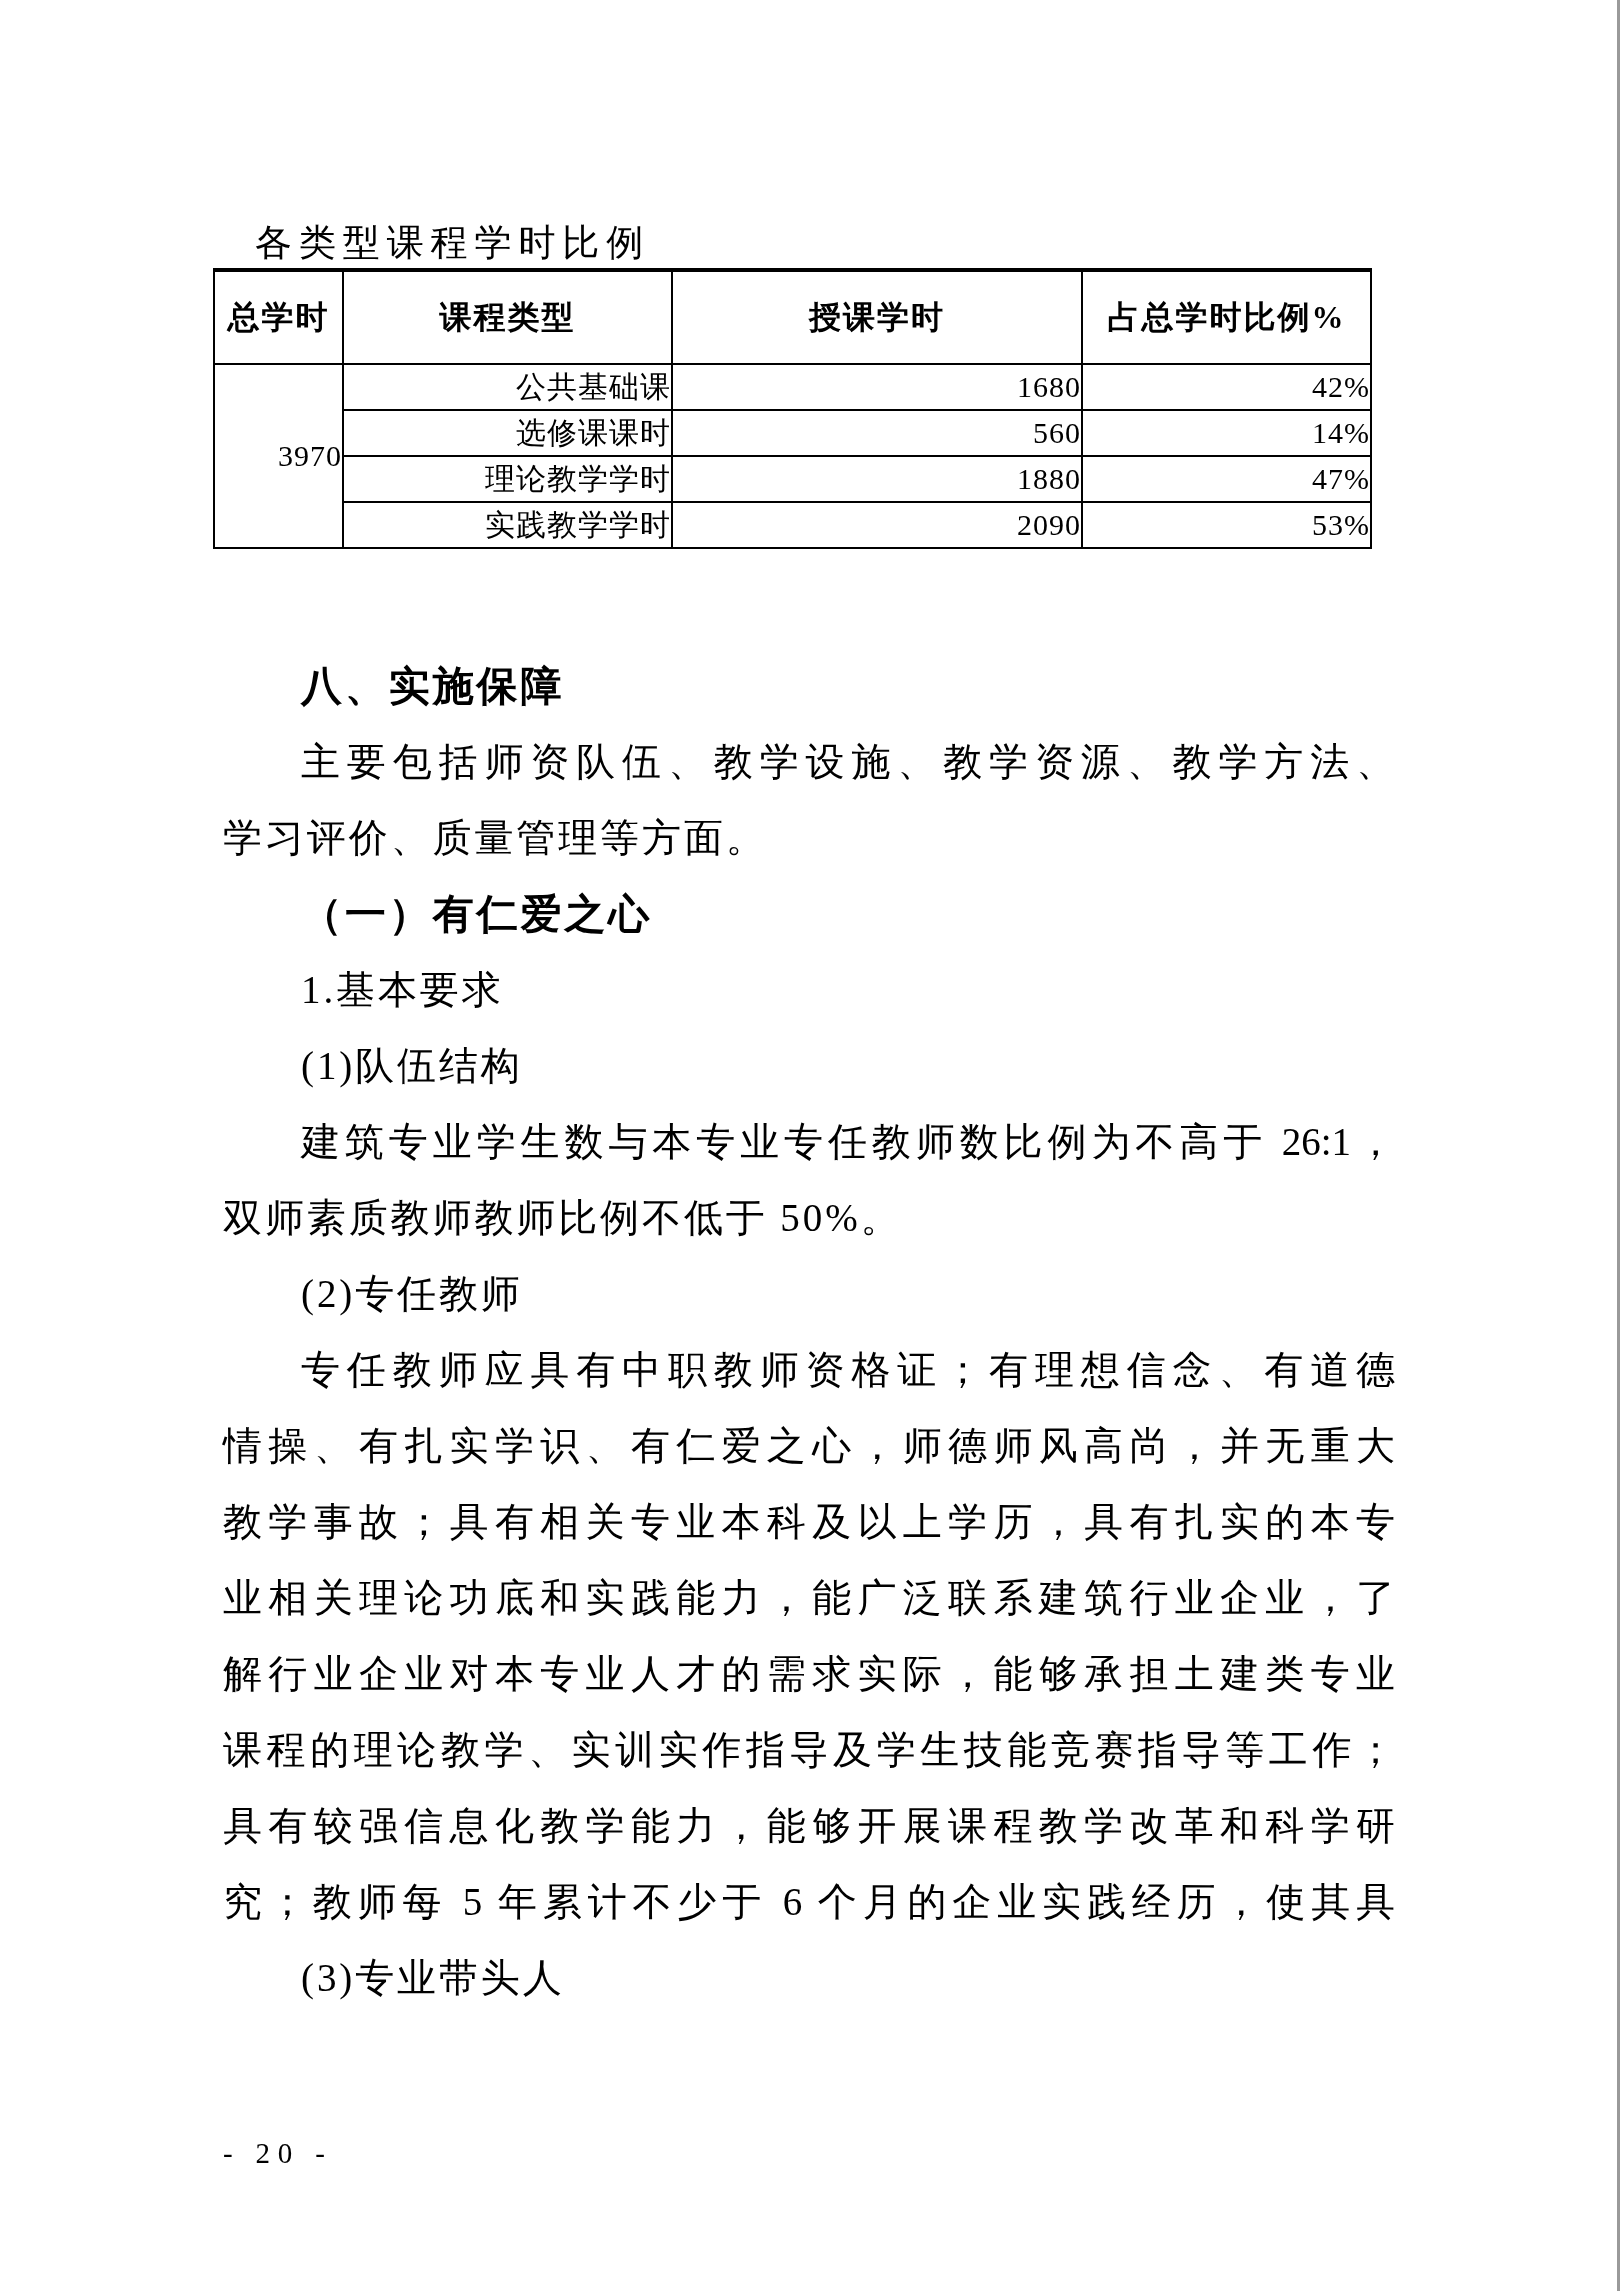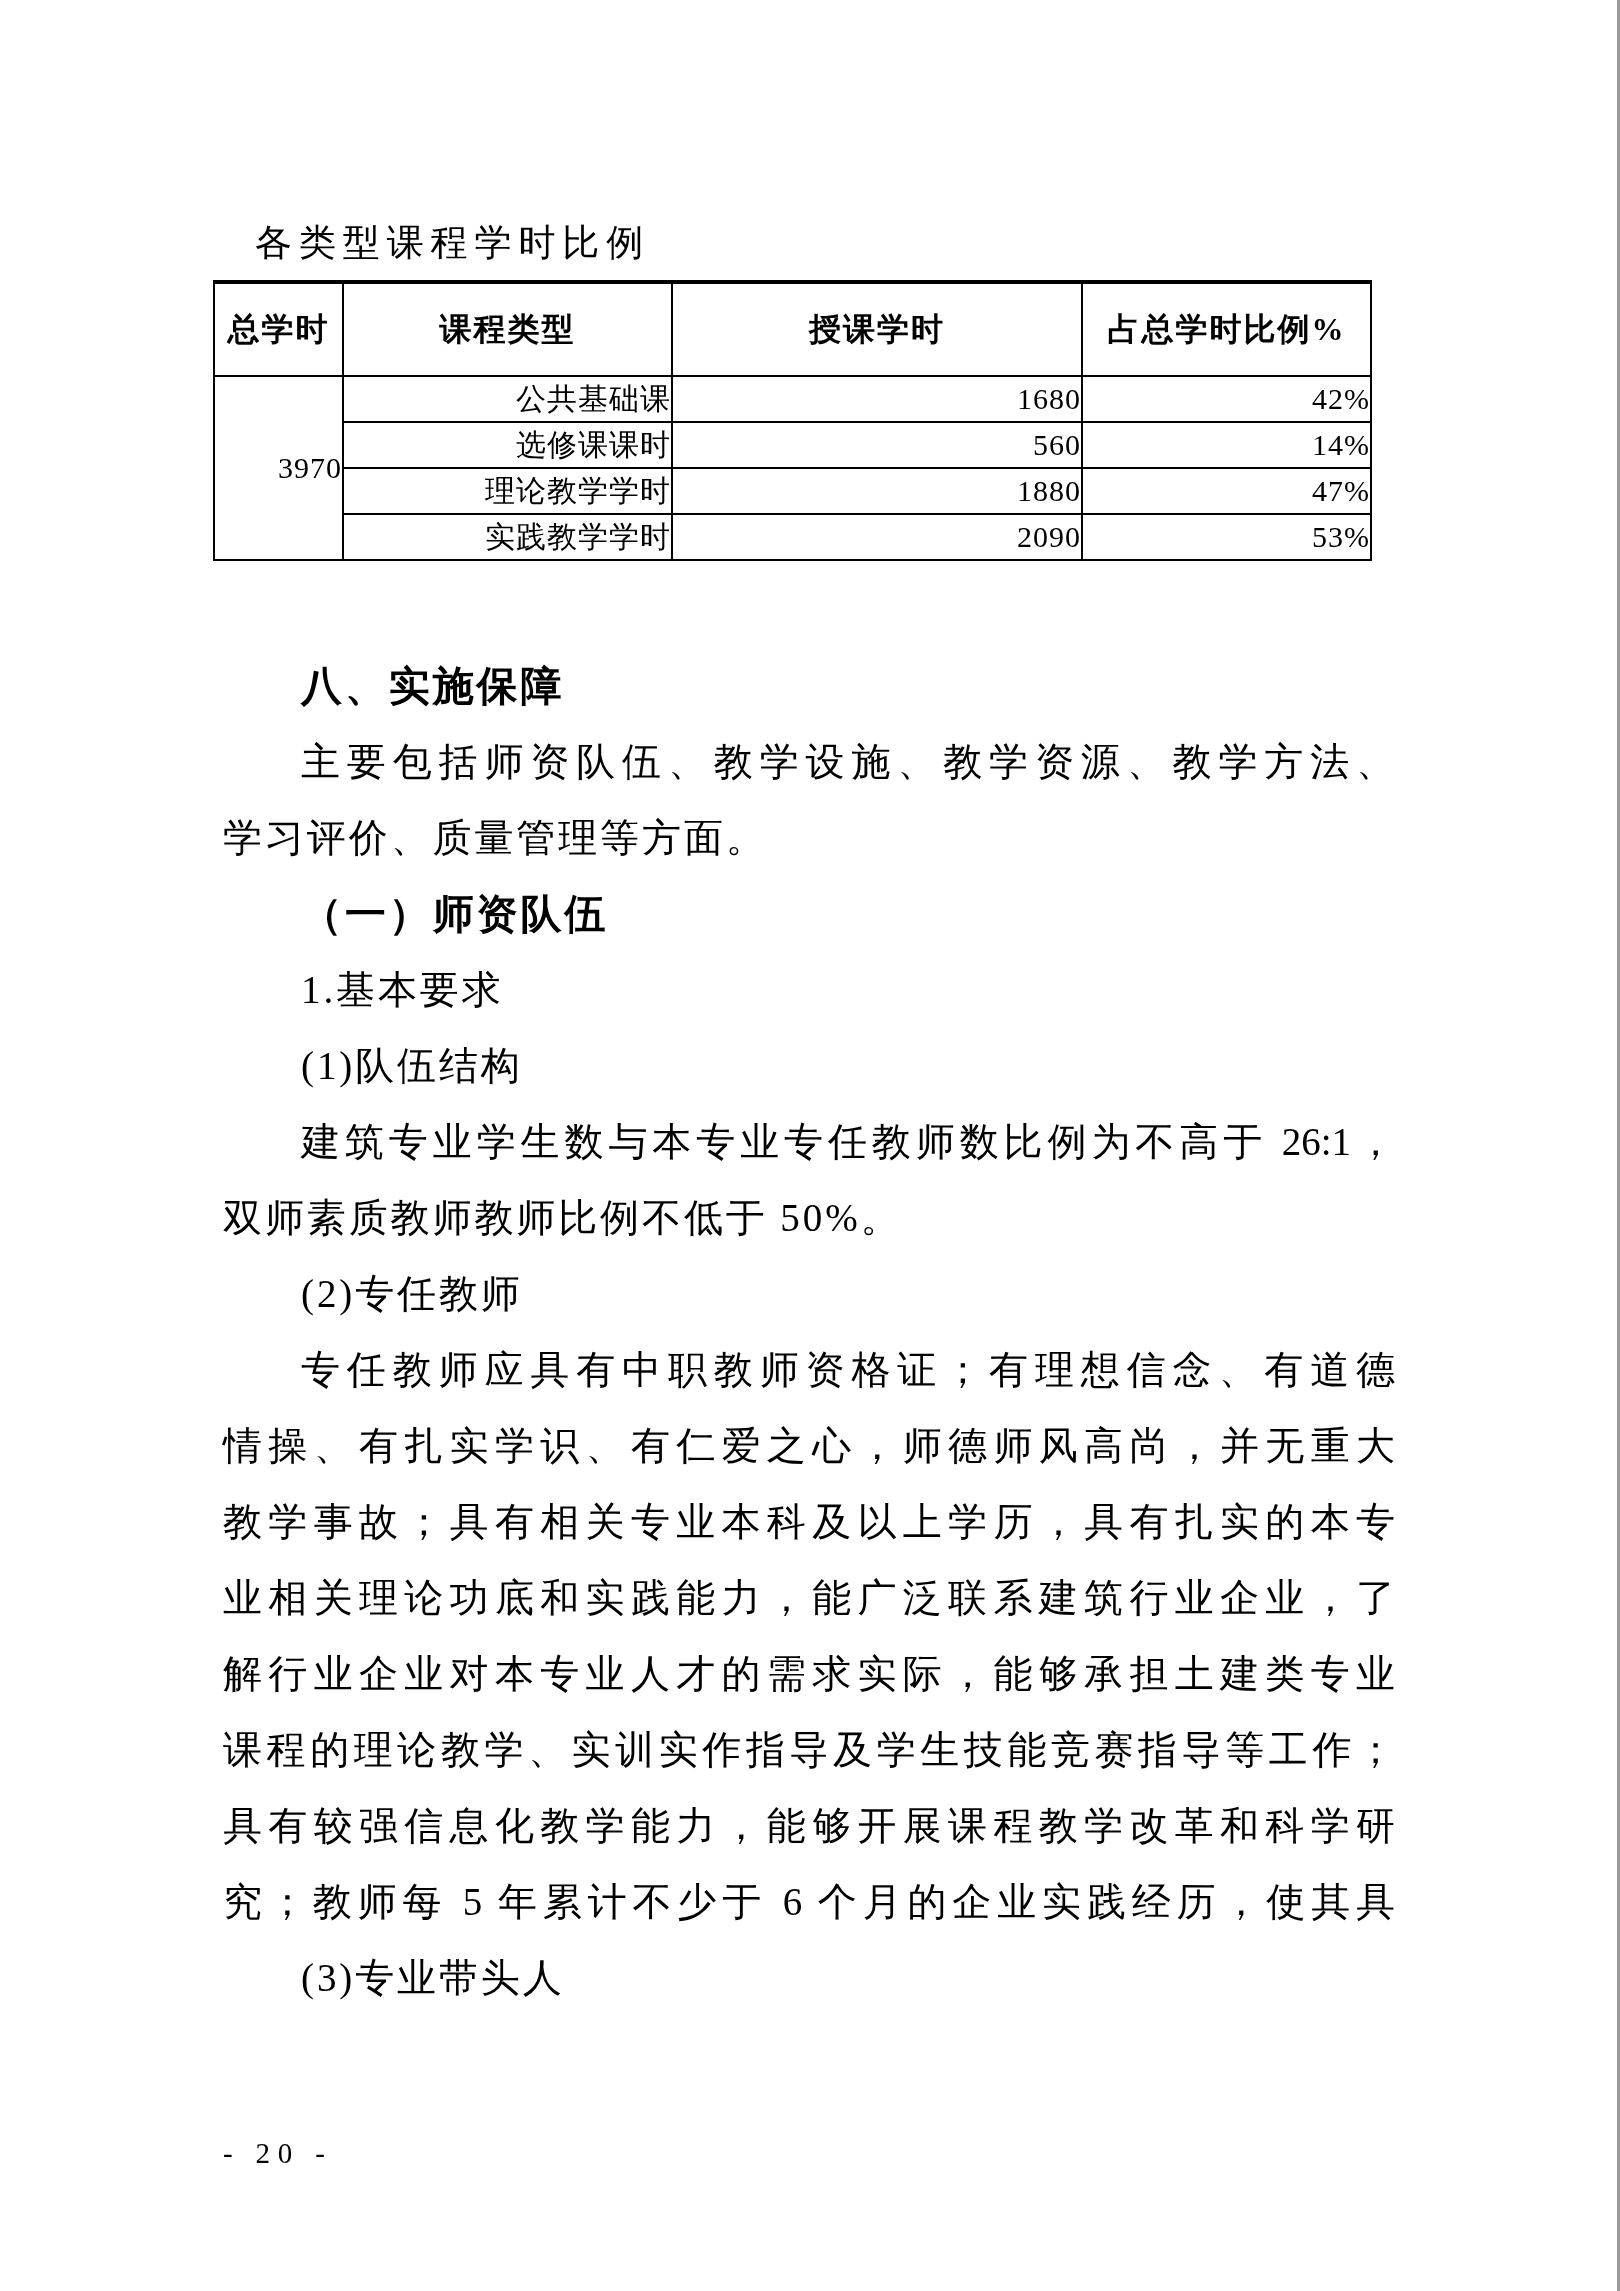--- a/index.html
+++ b/index.html
@@ -14,21 +14,21 @@
   .edge-artifact{
     position:absolute;right:0;top:0;width:2.9px;height:100%;
     background:#9a9a9a;
   }
   .table-title{
     position:absolute;left:255px;top:218px;width:1158px;
     text-align:left;font-size:37px;letter-spacing:6.9px;line-height:49px;
     white-space:nowrap;
   }
   table.hours{
-    position:absolute;left:213px;top:280px;
+    position:absolute;left:213px;top:268px;
     width:1158px;border-collapse:collapse;table-layout:fixed;
     border:2.9px solid #000;border-top:4.9px solid #000;
   }
   table.hours th,table.hours td{
     border:2px solid #000;text-align:center;vertical-align:middle;
     padding:0;overflow:hidden;
   }
   table.hours th{height:91px;font-size:32px;font-weight:bold;letter-spacing:2px;}
   table.hours td{height:44px;font-size:30px;letter-spacing:1px;text-align:right;}
   .textblock{
@@ -91,21 +91,21 @@
       <td>2090</td>
       <td>53%</td>
     </tr>
   </tbody>
     </table>
 
   <div class="textblock">
     <div class="tline indent bold">八、实施保障</div>
     <div class="tline indent just">主要包括师资队伍、教学设施、教学资源、教学方法、</div>
     <div class="tline">学习评价、质量管理等方面。</div>
-    <div class="tline indent bold">（一）师资队伍</div>
+    <div class="tline indent bold">（一）有仁爱之心</div>
     <div class="tline indent">1.基本要求</div>
     <div class="tline indent">(1)队伍结构</div>
     <div class="tline indent just">建筑专业学生数与本专业专任教师数比例为不高于 26:1，</div>
     <div class="tline">双师素质教师教师比例不低于 50%。</div>
     <div class="tline indent">(2)专任教师</div>
     <div class="tline indent just">专任教师应具有中职教师资格证；有理想信念、有道德</div>
     <div class="tline just">情操、有扎实学识、有仁爱之心，师德师风高尚，并无重大</div>
     <div class="tline just">教学事故；具有相关专业本科及以上学历，具有扎实的本专</div>
     <div class="tline just">业相关理论功底和实践能力，能广泛联系建筑行业企业，了</div>
     <div class="tline just">解行业企业对本专业人才的需求实际，能够承担土建类专业</div>

